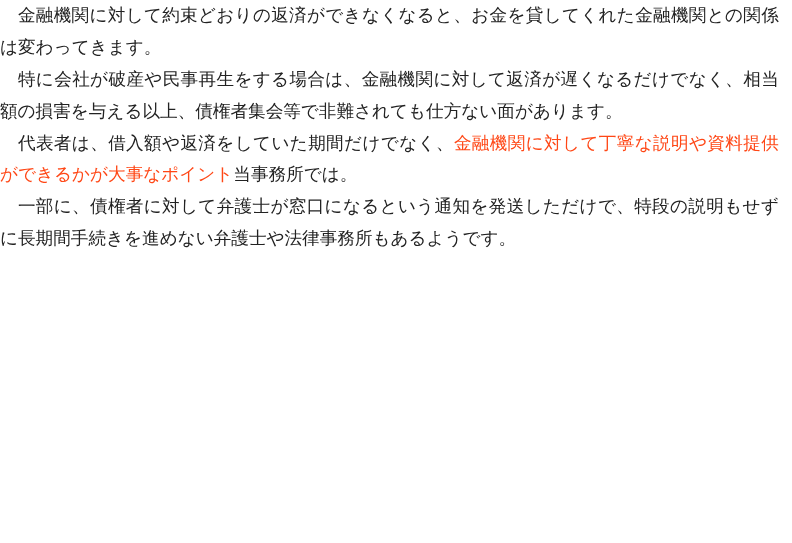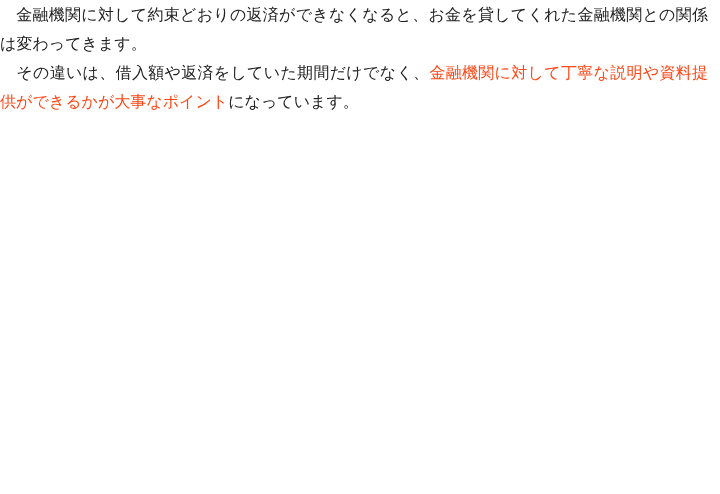--- a/index.html
+++ b/index.html
@@ -27,14 +27,16 @@
   }
   .article .accent {
     color: var(--accent-color, #ff4716);
   }
 </style>
 </head>
 <body>
 
 <div class="article">
     <p class="para"><span>　金融機関に対して約束どおりの返済ができなくなると、お金を貸してくれた金融機関との関係は変わってきます。</span></p>
-    <p class="para"><span>　その違いは、借入額や返済をしていた期間だけでなく、</span><span class="accent">金融機関に対して丁寧な説明や資料提供ができるかが大事なポイント</span><span>になっています。</span></p>
+    <p class="para"><span>　特に会社が破産や民事再生をする場合は、金融機関に対して返済が遅くなるだけでなく、相当額の損害を与える以上、債権者集会等で非難されても仕方ない面があります。</span></p>
+    <p class="para"><span>　代表者は、借入額や返済をしていた期間だけでなく、</span><span class="accent">金融機関に対して丁寧な説明や資料提供ができるかが大事なポイント</span><span>当事務所では。</span></p>
+    <p class="para"><span>　一部に、債権者に対して弁護士が窓口になるという通知を発送しただけで、特段の説明もせずに長期間手続きを進めない弁護士や法律事務所もあるようです。</span></p>
   </div>
 
 </body></html>

